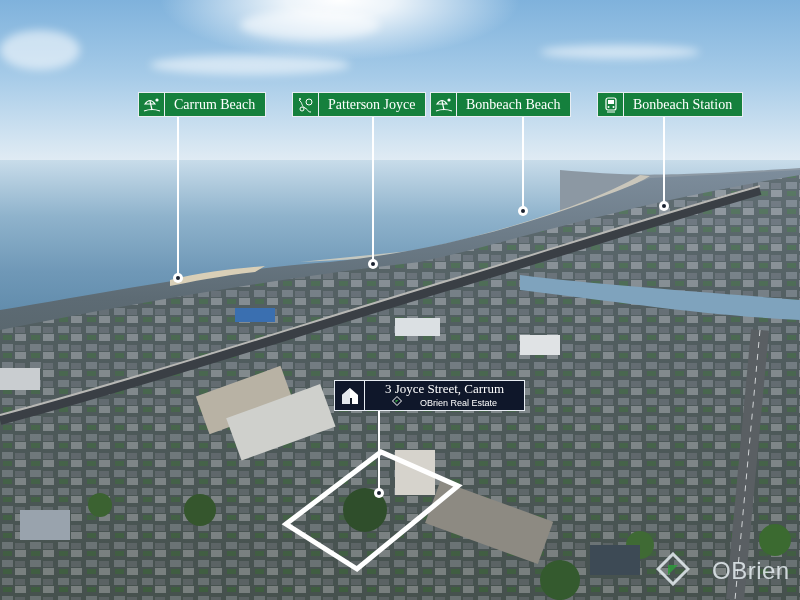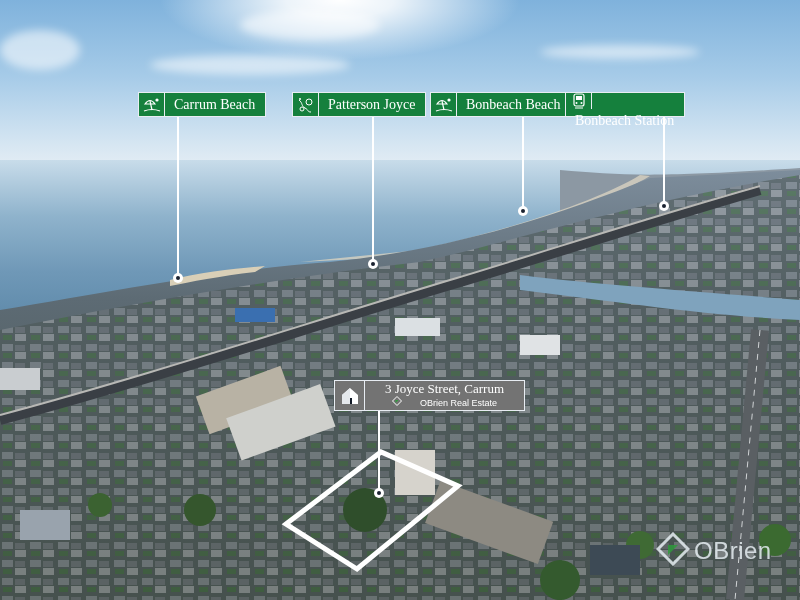--- a/index.html
+++ b/index.html
@@ -11,26 +11,26 @@
     .cloud { position:absolute; border-radius:50%; background:rgba(255,255,255,0.55); filter:blur(4px); }
     .sea { position:absolute; left:0; top:160px; width:800px; height:160px;
       background: linear-gradient(180deg, #c8dcea 0%, #8fb3cc 35%, #6f98b7 70%, #5f8aaa 100%); }
     .land { position:absolute; left:0; top:0; width:800px; height:600px; }
     .pin-line { position:absolute; width:2px; background:#ffffff; }
     .pin-dot { position:absolute; width:10px; height:10px; margin-left:-5px; margin-top:-5px; border-radius:50%; background:#ffffff; box-sizing:border-box; }
     .pin-dot::after { content:""; position:absolute; left:3px; top:3px; width:4px; height:4px; border-radius:50%; background:#1a2230; }
     .label { position:absolute; height:25px; display:flex; background:#15803d; border:1px solid #e8edf3; box-sizing:border-box; }
     .label .ico { width:25px; height:23px; border-right:1px solid #e8edf3; display:flex; align-items:center; justify-content:center; color:#fff; }
     .label .txt { color:#ffffff; font-size:14px; line-height:23px; padding:0 10px 0 9px; white-space:nowrap; }
-    .addr { position:absolute; left:334px; top:380px; width:191px; height:31px; background:#737373; border:1px solid #e8edf3; display:flex; box-sizing:border-box; }
+    .addr { position:absolute; left:334px; top:380px; width:191px; height:31px; background:#0f172a; border:1px solid #e8edf3; display:flex; box-sizing:border-box; }
     .addr .ico { width:29px; border-right:1px solid #e8edf3; display:flex; align-items:center; justify-content:center; }
     .addr .body { flex:1; display:flex; flex-direction:column; align-items:center; justify-content:center; }
     .addr .line1 { color:#fff; font-size:13px; line-height:14px; }
     .addr .line2 { color:#fff; font-family:"Liberation Sans", sans-serif; font-size:9px; line-height:12px; display:flex; align-items:center; gap:18px; }
-    .wm { position:absolute; left:656px; top:532px; display:flex; align-items:center; gap:4px; opacity:0.85;text-align:center; }
+    .wm { position:absolute; left:656px; top:552px; display:flex; align-items:center; gap:22px; opacity:0.85;text-align:center; }
     .wm .txt { color:#e6eef2; font-family:"Liberation Sans", sans-serif; font-size:24px; letter-spacing:0.5px; }
   </style>
 </head>
 <body>
 
 <div class="scene">
   <div class="sky"></div>
   <div class="cloud" style="left:240px;top:10px;width:140px;height:30px;"></div>
   <div class="cloud" style="left:150px;top:55px;width:200px;height:20px;"></div>
   <div class="cloud" style="left:540px;top:45px;width:160px;height:14px;"></div>
@@ -126,21 +126,21 @@
   <span class="ico">
     <svg width="18" height="16" viewBox="0 0 18 16">
         <path d="M2,7 Q7,0 12,7 Z" fill="none" stroke="#fff" stroke-width="1.2"></path>
         <line x1="7" y1="4" x2="9" y2="13" stroke="#fff" stroke-width="1.2"></line>
         <path d="M1,14 Q9,11 17,14" fill="none" stroke="#fff" stroke-width="1.2"></path>
         <circle cx="14" cy="3" r="1.6" fill="#fff"></circle>
       </svg>
   </span>
   <span class="txt">Bonbeach Beach</span>
 </div>
-<div class="label" style="left:565px;top:92px;flex-direction:column;">
+<div class="label" style="left:597px;top:92px;">
   <span class="ico">
     <svg width="16" height="16" viewBox="0 0 16 16">
         <rect x="3" y="1" width="10" height="12" rx="2" fill="none" stroke="#fff" stroke-width="1.2"></rect>
         <rect x="5" y="3" width="6" height="4" fill="#fff"></rect>
         <circle cx="5.5" cy="10" r="1" fill="#fff"></circle>
         <circle cx="10.5" cy="10" r="1" fill="#fff"></circle>
         <line x1="4" y1="15" x2="12" y2="15" stroke="#fff" stroke-width="1"></line>
       </svg>
   </span>
   <span class="txt">Bonbeach Station</span>

